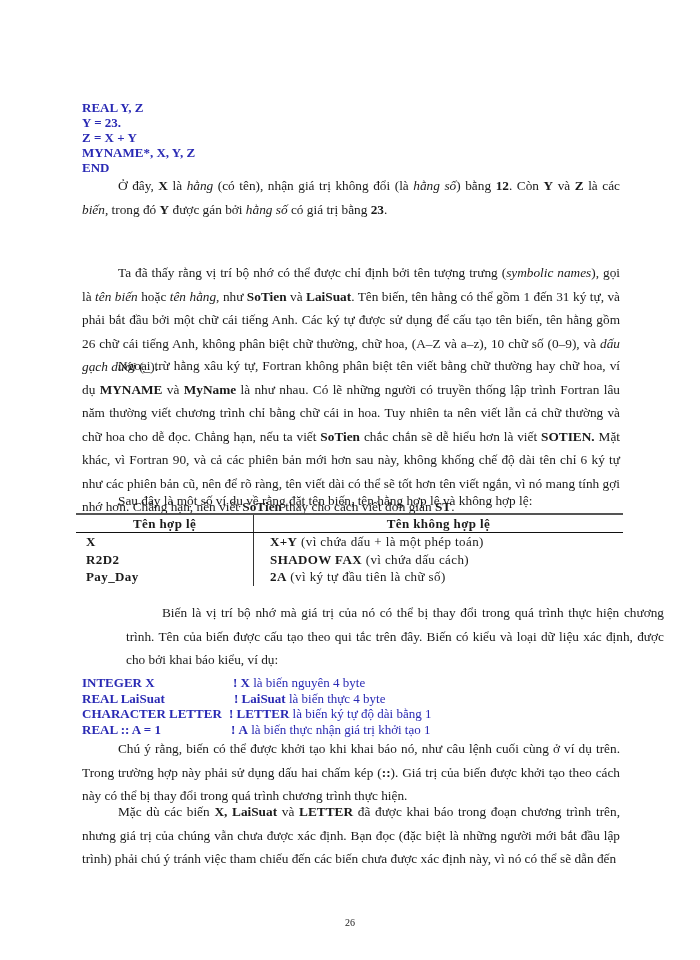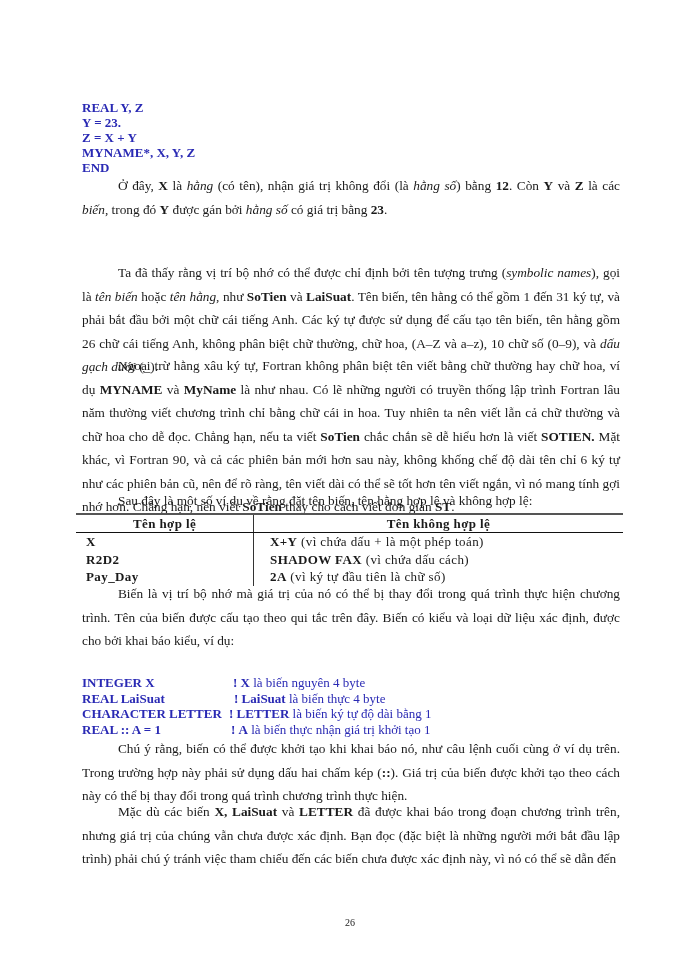--- a/index.html
+++ b/index.html
@@ -145,21 +145,21 @@
         <td class="c1">R2D2</td>
         <td class="c2"><b>SHADOW FAX</b><span> (vì chứa dấu cách)</span></td>
       </tr>
       <tr>
         <td class="c1">Pay_Day</td>
         <td class="c2"><b>2A</b><span> (vì ký tự đầu tiên là chữ số)</span></td>
       </tr>
     </tbody>
   </table>
 
-  <div class="para" style="top:582px;"><span class="indent"></span><span>Biến là vị trí bộ nhớ mà giá trị của nó có thể bị thay đổi trong quá trình thực hiện chương trình. Tên của biến được cấu tạo theo qui tắc trên đây. Biến có kiểu và loại dữ liệu xác định, được cho bởi khai báo kiểu, ví dụ:</span></div>
+  <div class="para" style="top:601px;margin-left:44px;"><span class="indent"></span><span>Biến là vị trí bộ nhớ mà giá trị của nó có thể bị thay đổi trong quá trình thực hiện chương trình. Tên của biến được cấu tạo theo qui tắc trên đây. Biến có kiểu và loại dữ liệu xác định, được cho bởi khai báo kiểu, ví dụ:</span></div>
 
   <div class="decl">
     <div class="decl-row">
       <span class="decl-code">INTEGER X</span>
       <span class="decl-comment" style="left:151px;"><span class="mark">!</span> <span class="var">X</span><span> là biến nguyên 4 byte</span></span>
     </div>
     <div class="decl-row">
       <span class="decl-code">REAL LaiSuat</span>
       <span class="decl-comment" style="left:152px;"><span class="mark">!</span> <span class="var">LaiSuat</span><span> là biến thực 4 byte</span></span>
     </div>

